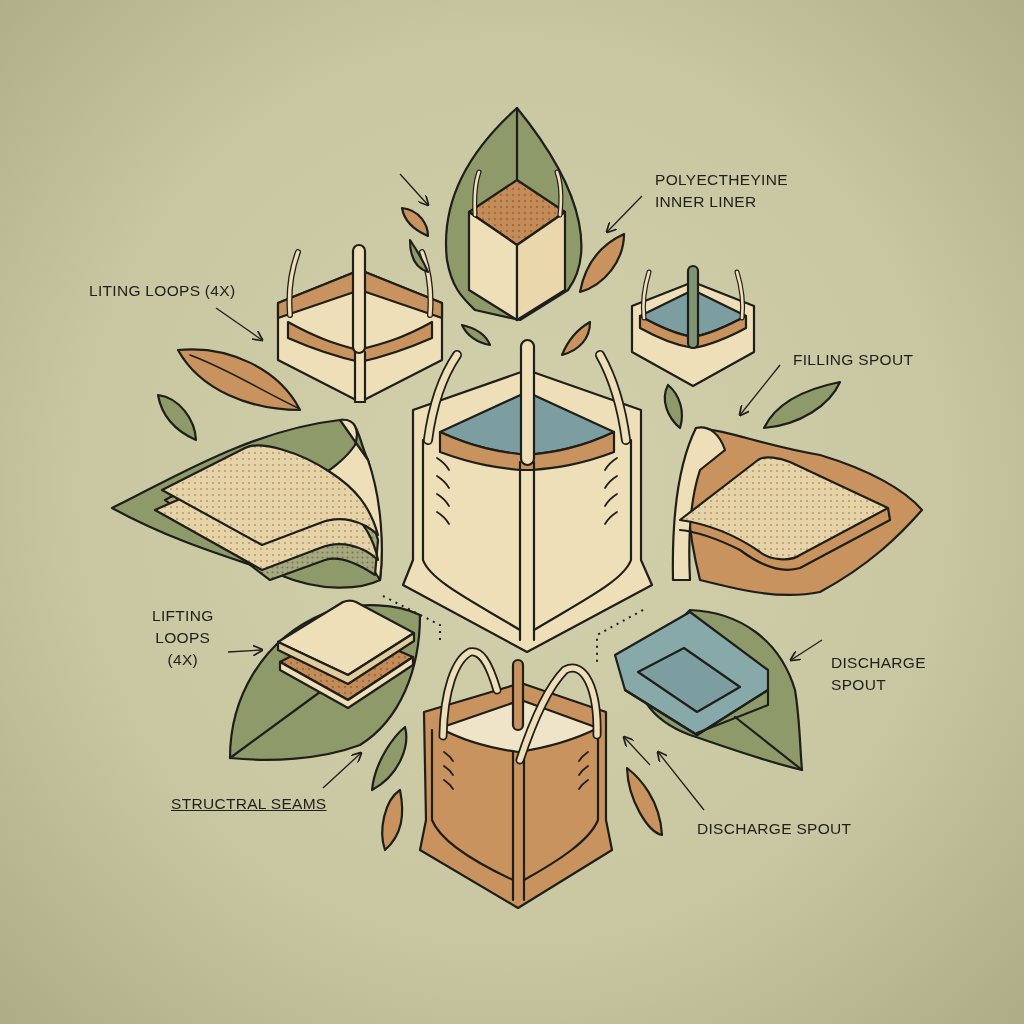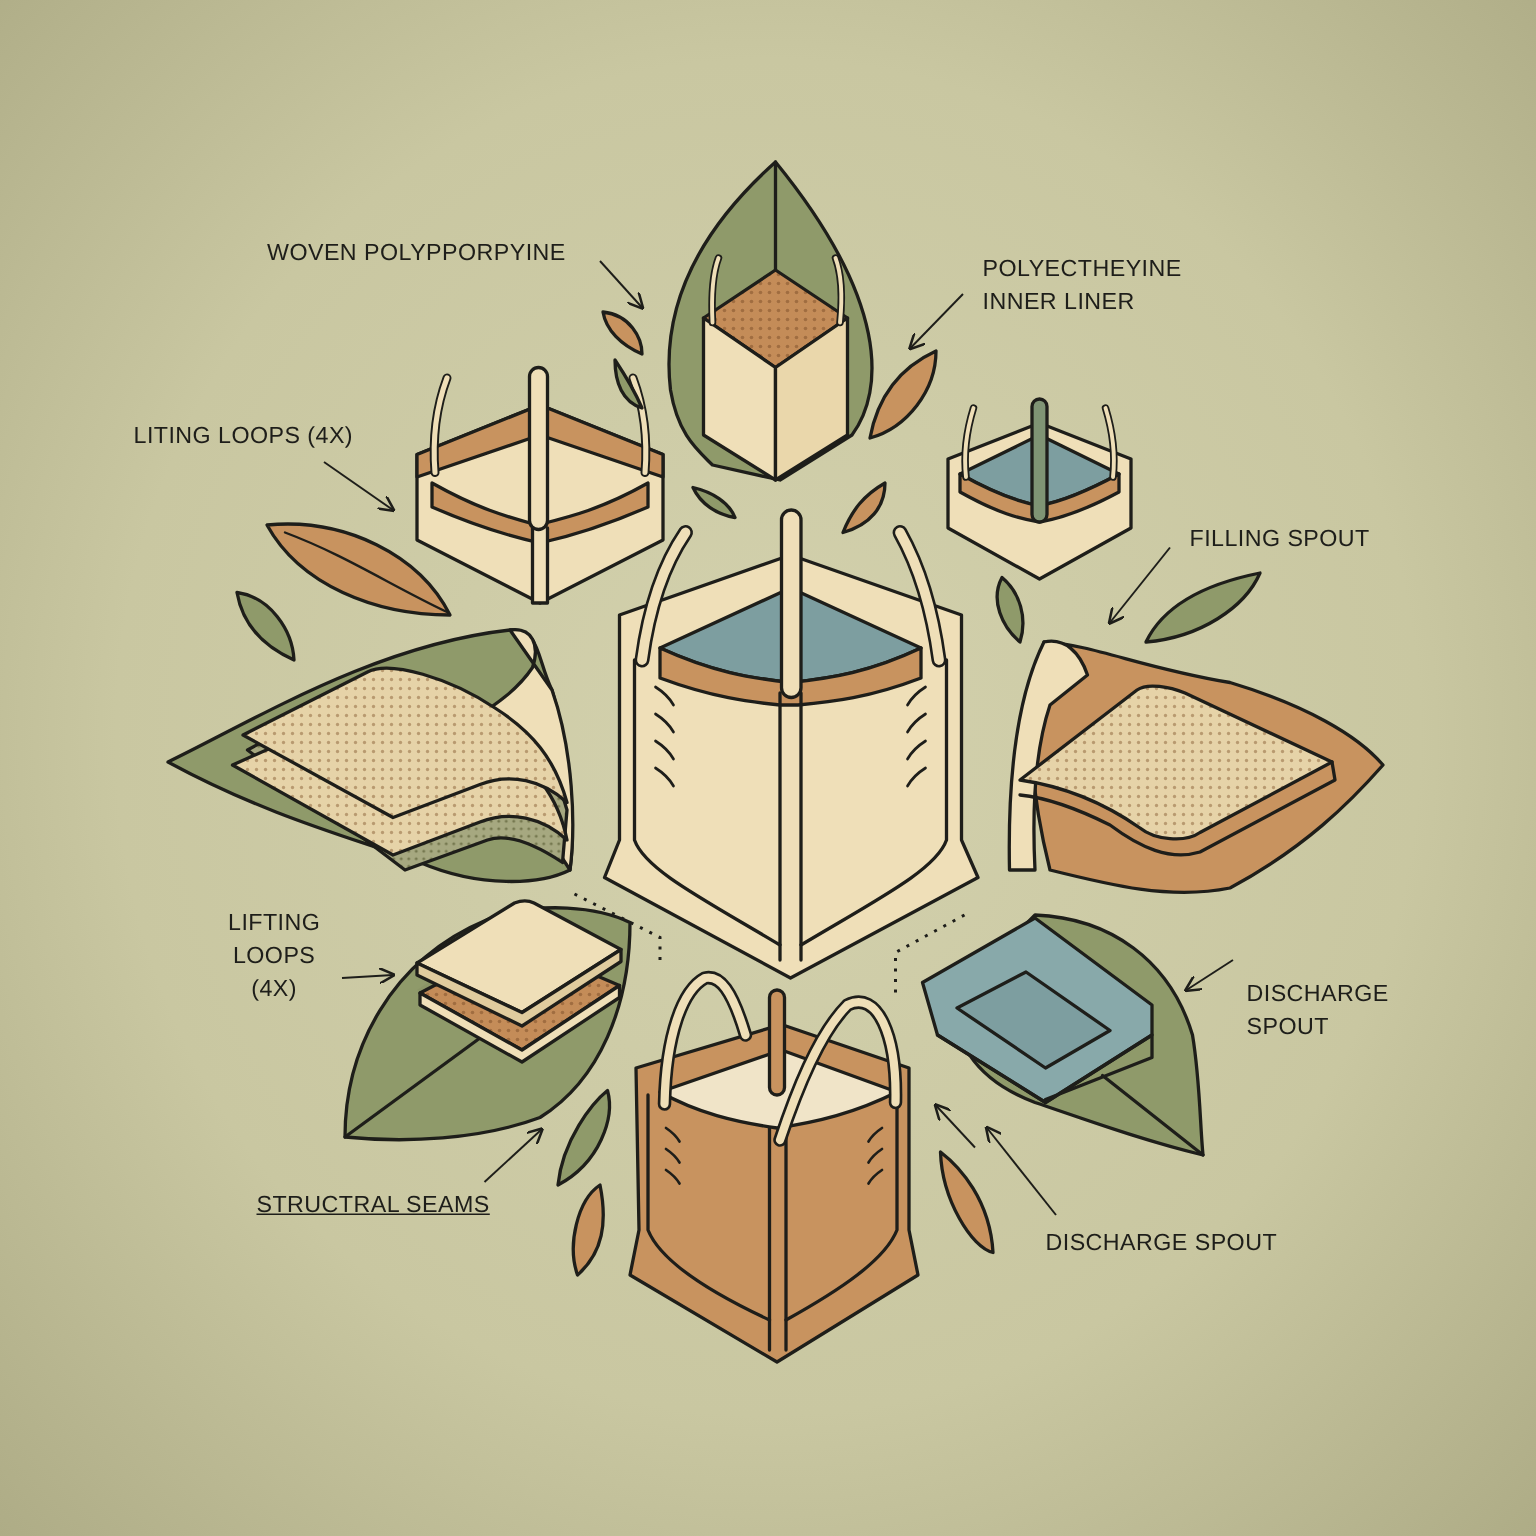--- a/index.html
+++ b/index.html
@@ -177,21 +177,20 @@
     <line x1="780" y1="365" x2="740" y2="415"></line>
     <line x1="228" y1="652" x2="262" y2="650"></line>
     <line x1="822" y1="640" x2="791" y2="660"></line>
     <line x1="323" y1="788" x2="361" y2="753"></line>
     <line x1="650" y1="765" x2="624" y2="737"></line>
     <line x1="704" y1="810" x2="658" y2="752"></line>
   </g>
 </svg>
 
 <div class="label c" style="left:178px;top:158px;">
-  <div>WOVEN POLYPPORPYINE</div>
 </div>
 <div class="label" style="left:655px;top:169px;">
   <div>POLYECTHEYINE</div>
   <div>INNER LINER</div>
 </div>
 <div class="label" style="left:89px;top:280px;">
   <div>LITING LOOPS (4x)</div>
 </div>
 <div class="label" style="left:793px;top:349px;">
   <div>FILLING SPOUT</div>

